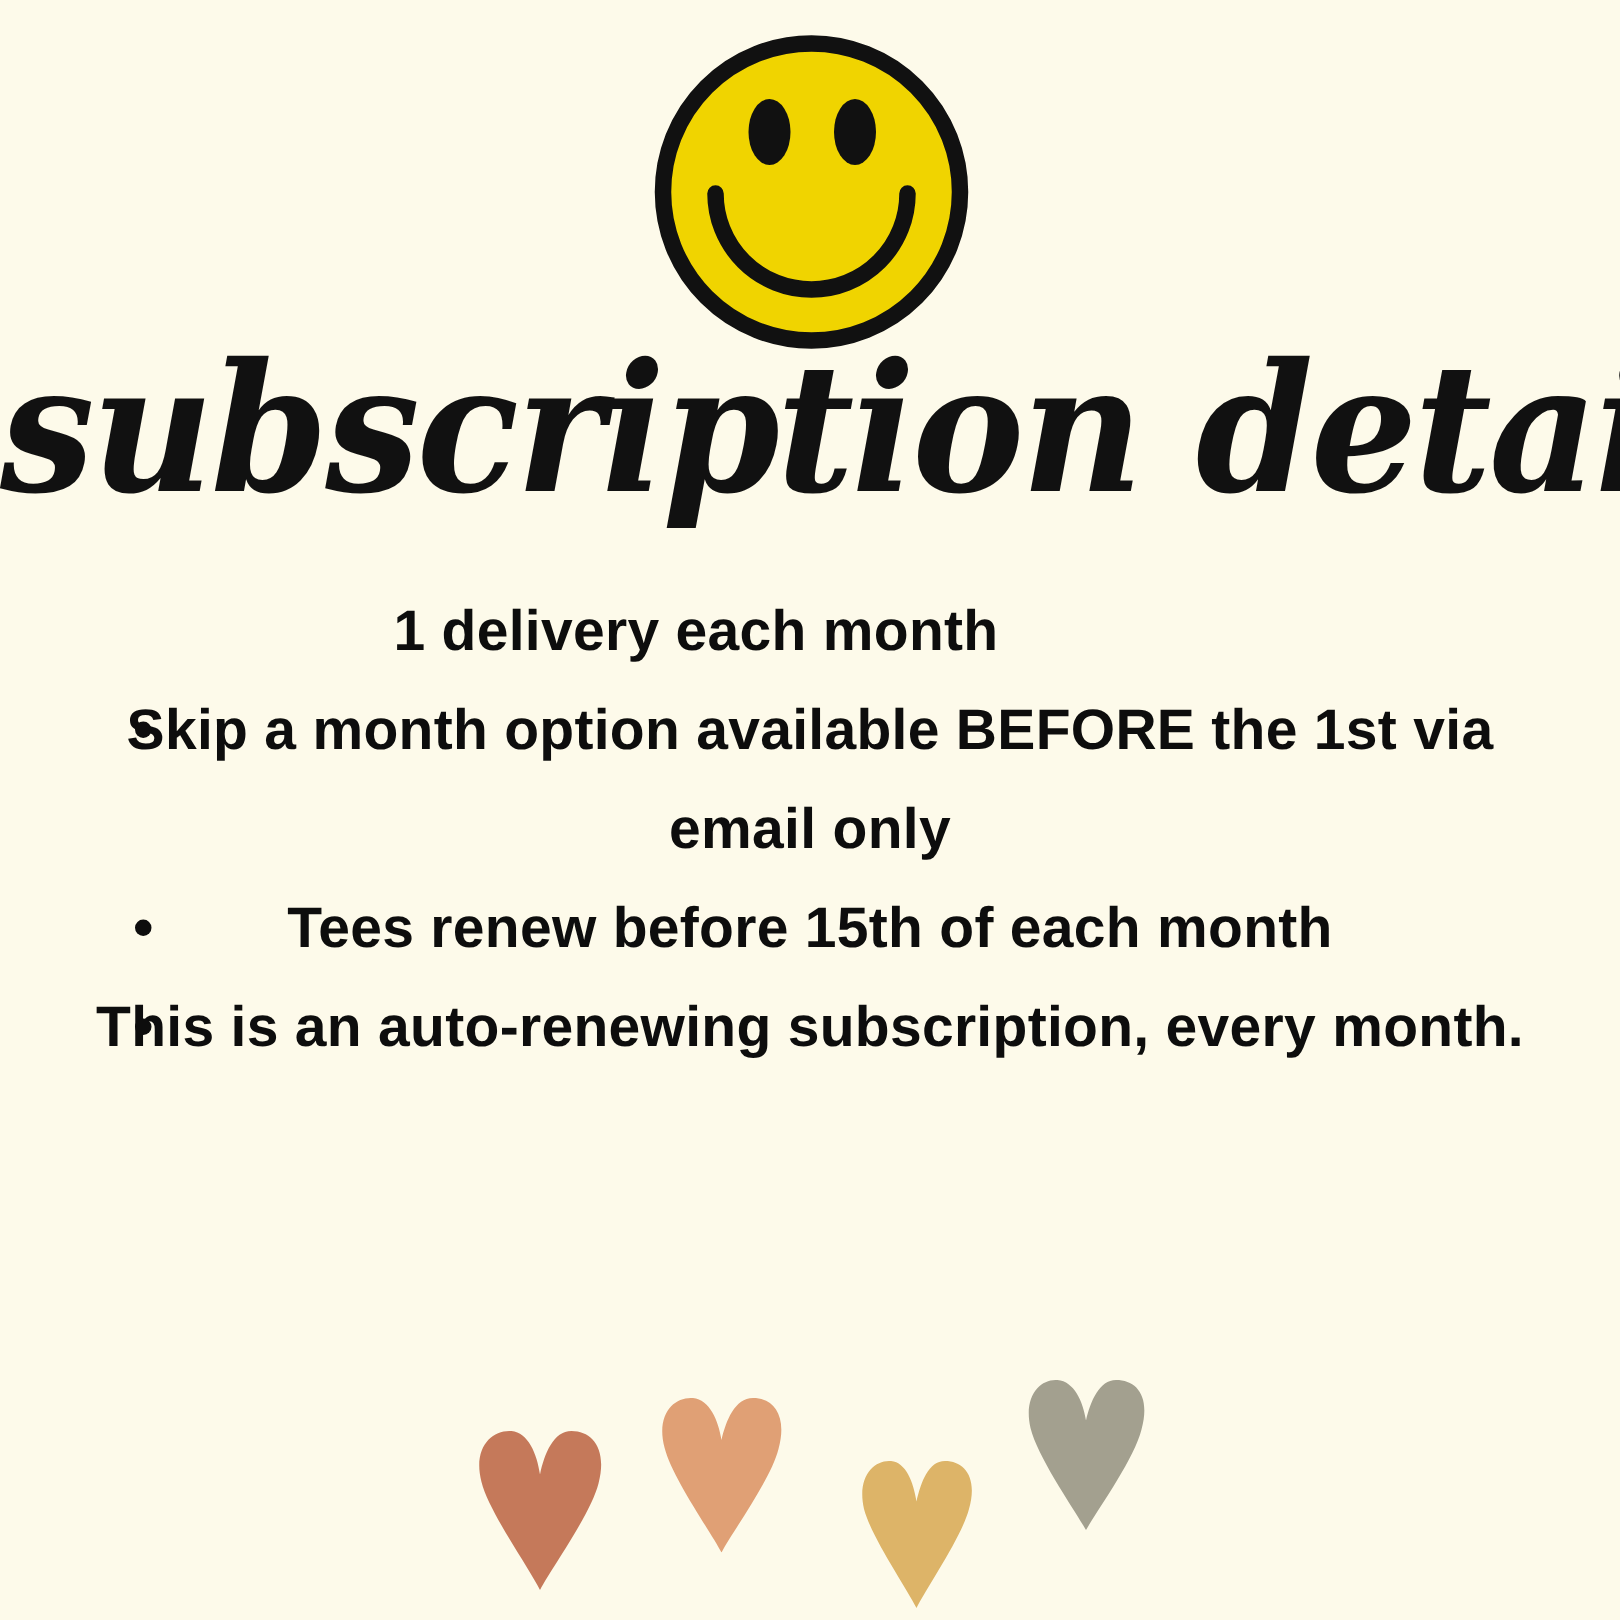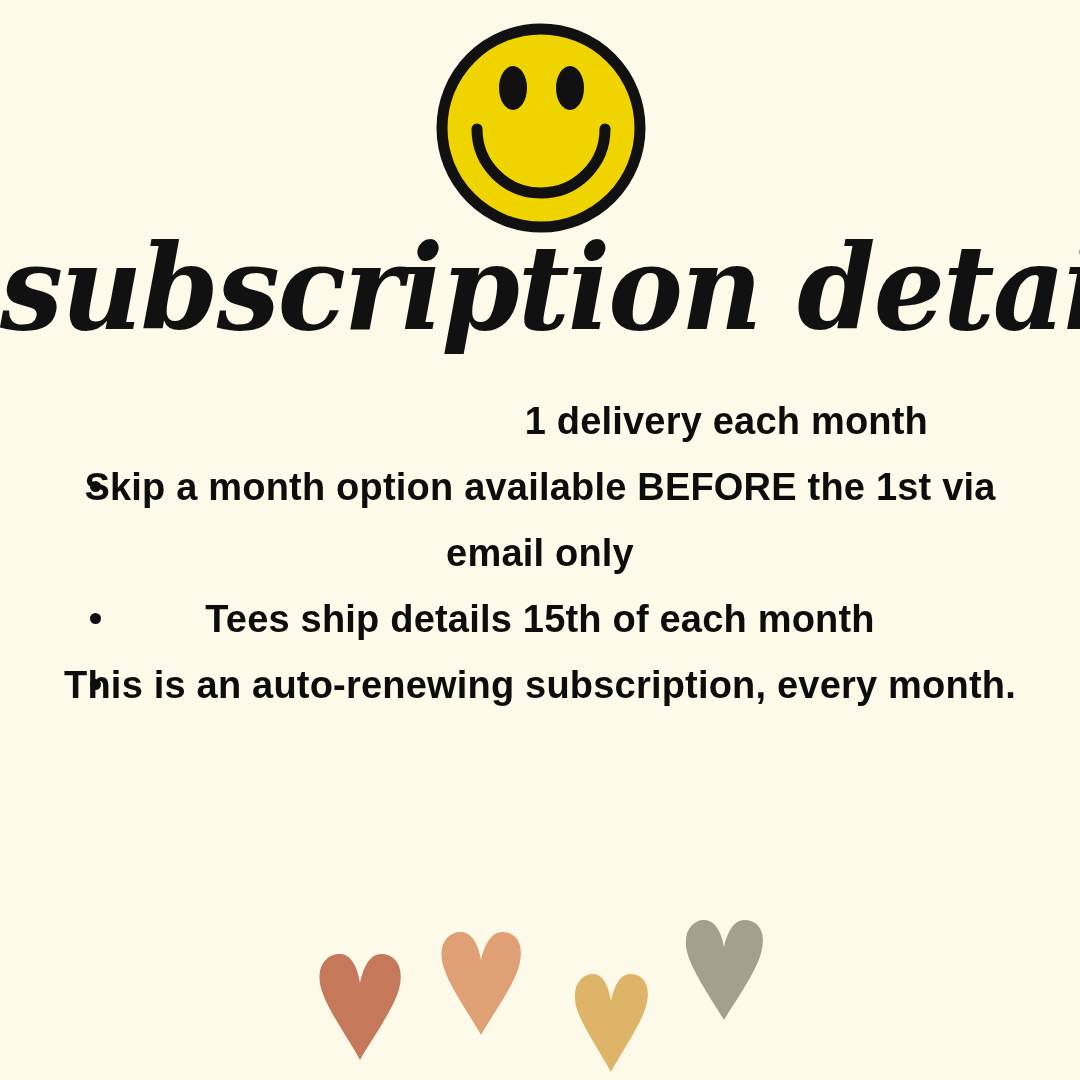--- a/index.html
+++ b/index.html
@@ -54,21 +54,21 @@
   
   .body-block {
     position: absolute;
     left: 0;
     top: 388px;
     width: 1080px;
   }
 
   .lead-line {
     width: 928px;
-    text-align: right;
+    text-align: center;
     font-family: "Liberation Sans", sans-serif;
     font-weight: 700;
     font-size: 38px;
     line-height: 66px;
     color: #0d0d0d;
     letter-spacing: 0.2px;
   }
 
   .bullet-row {
     position: relative;
@@ -131,21 +131,21 @@
     <div class="lead-line">1 delivery each month</div>
 
     <div class="bullet-row">
       <span class="bullet-dot"></span>
       <div class="bullet-text">Skip a month option available BEFORE the 1st via email only</div>
     </div>
 
 
     <div class="bullet-row">
       <span class="bullet-dot"></span>
-      <div class="bullet-text">Tees ship details 15th of each month</div>
+      <div class="bullet-text">Tees renew before 15th of each month</div>
     </div>
 
     <div class="bullet-row">
       <span class="bullet-dot"></span>
       <div class="bullet-text">This is an auto-renewing subscription, every month.</div>
     </div>
 
   </div>
 
   <div class="hearts">

